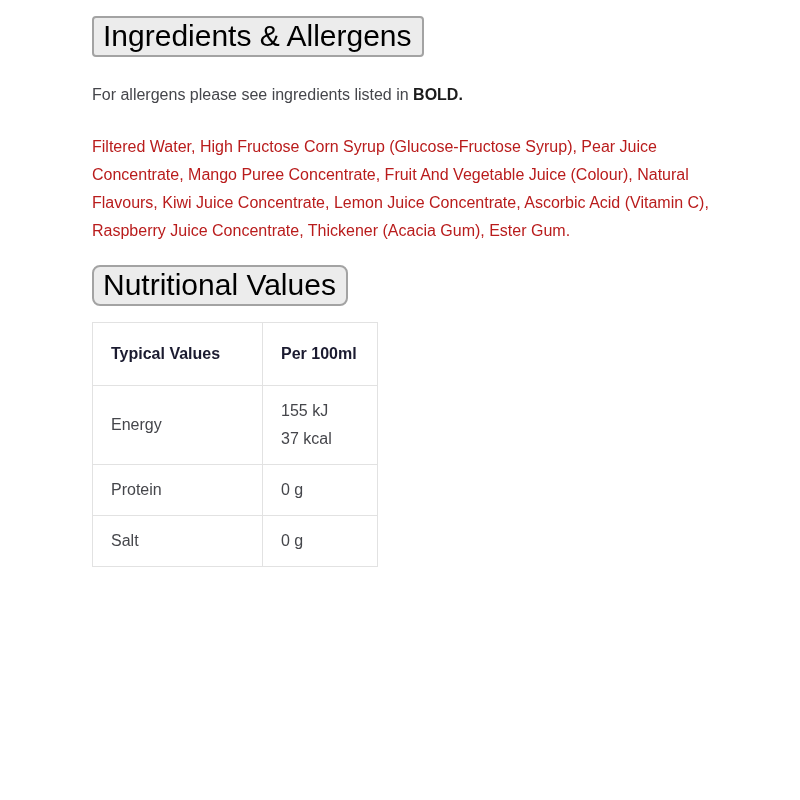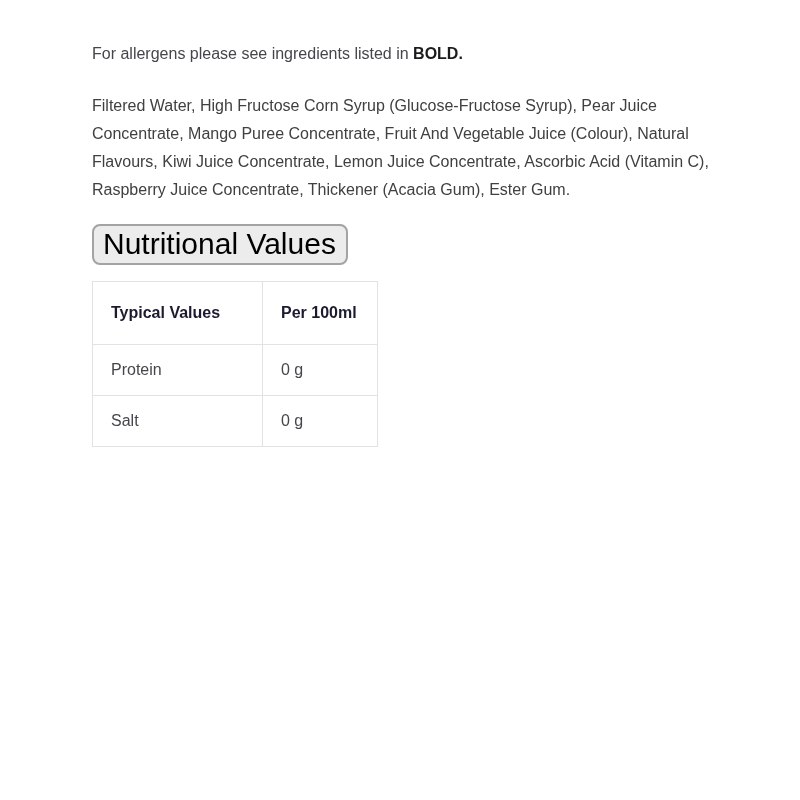--- a/index.html
+++ b/index.html
@@ -36,21 +36,21 @@
     font-size: 16px;
     line-height: 28px;
     color: #45464b;
   }
   p.allergen-note strong { color: #1c1c1c; font-weight: 700; text-align: center; }
   p.ingredients {
     margin: 24px 0 0 0;
     max-width: 652px;
     font-size: 16px;
     line-height: 28px;
-    color: #404040;
+    color: #b91c1c;
   }
   table.nutrition-table {
     margin-top: 16px;
     border-collapse: collapse;
     table-layout: fixed;
     width: 285px;
     background: #ffffff;
   }
   table.nutrition-table col.c1 { width: 170px; }
   table.nutrition-table col.c2 { width: 115px; }
@@ -73,39 +73,49 @@
     line-height: 28px;
     padding: 11px 18px;
   }
   .cell-line { line-height: 28px; }
 </style>
 </head>
 <body>
 
 <div class="page">
 
+  <h2 class="boxed-heading">Ingredients &amp; Allergens</h2>
 
   <p class="allergen-note"><span>For allergens please see ingredients listed in </span><strong>BOLD.</strong></p>
 
   <p class="ingredients">Filtered Water, High Fructose Corn Syrup (Glucose-Fructose Syrup), Pear Juice Concentrate, Mango Puree Concentrate, Fruit And Vegetable Juice (Colour), Natural Flavours, Kiwi Juice Concentrate, Lemon Juice Concentrate, Ascorbic Acid (Vitamin C), Raspberry Juice Concentrate, Thickener (Acacia Gum), Ester Gum.</p>
 
   <h2 class="boxed-heading second">Nutritional Values</h2>
 
   <table class="nutrition-table">
     <colgroup>
       <col class="c1">
       <col class="c2">
     </colgroup>
     <thead>
       <tr>
         <th>Typical Values</th>
         <th>Per 100ml</th>
       </tr>
     </thead>
     <tbody id="nutrition-body">
+        <tr>
+          <td>
+            <div class="cell-line">Energy</div>
+          </td>
+          <td>
+            <div class="cell-line">155 kJ</div>
+            <div class="cell-line">37 kcal</div>
+          </td>
+        </tr>
         <tr>
           <td>
             <div class="cell-line">Protein</div>
           </td>
           <td>
             <div class="cell-line">0 g</div>
           </td>
         </tr>
         <tr>
           <td>

